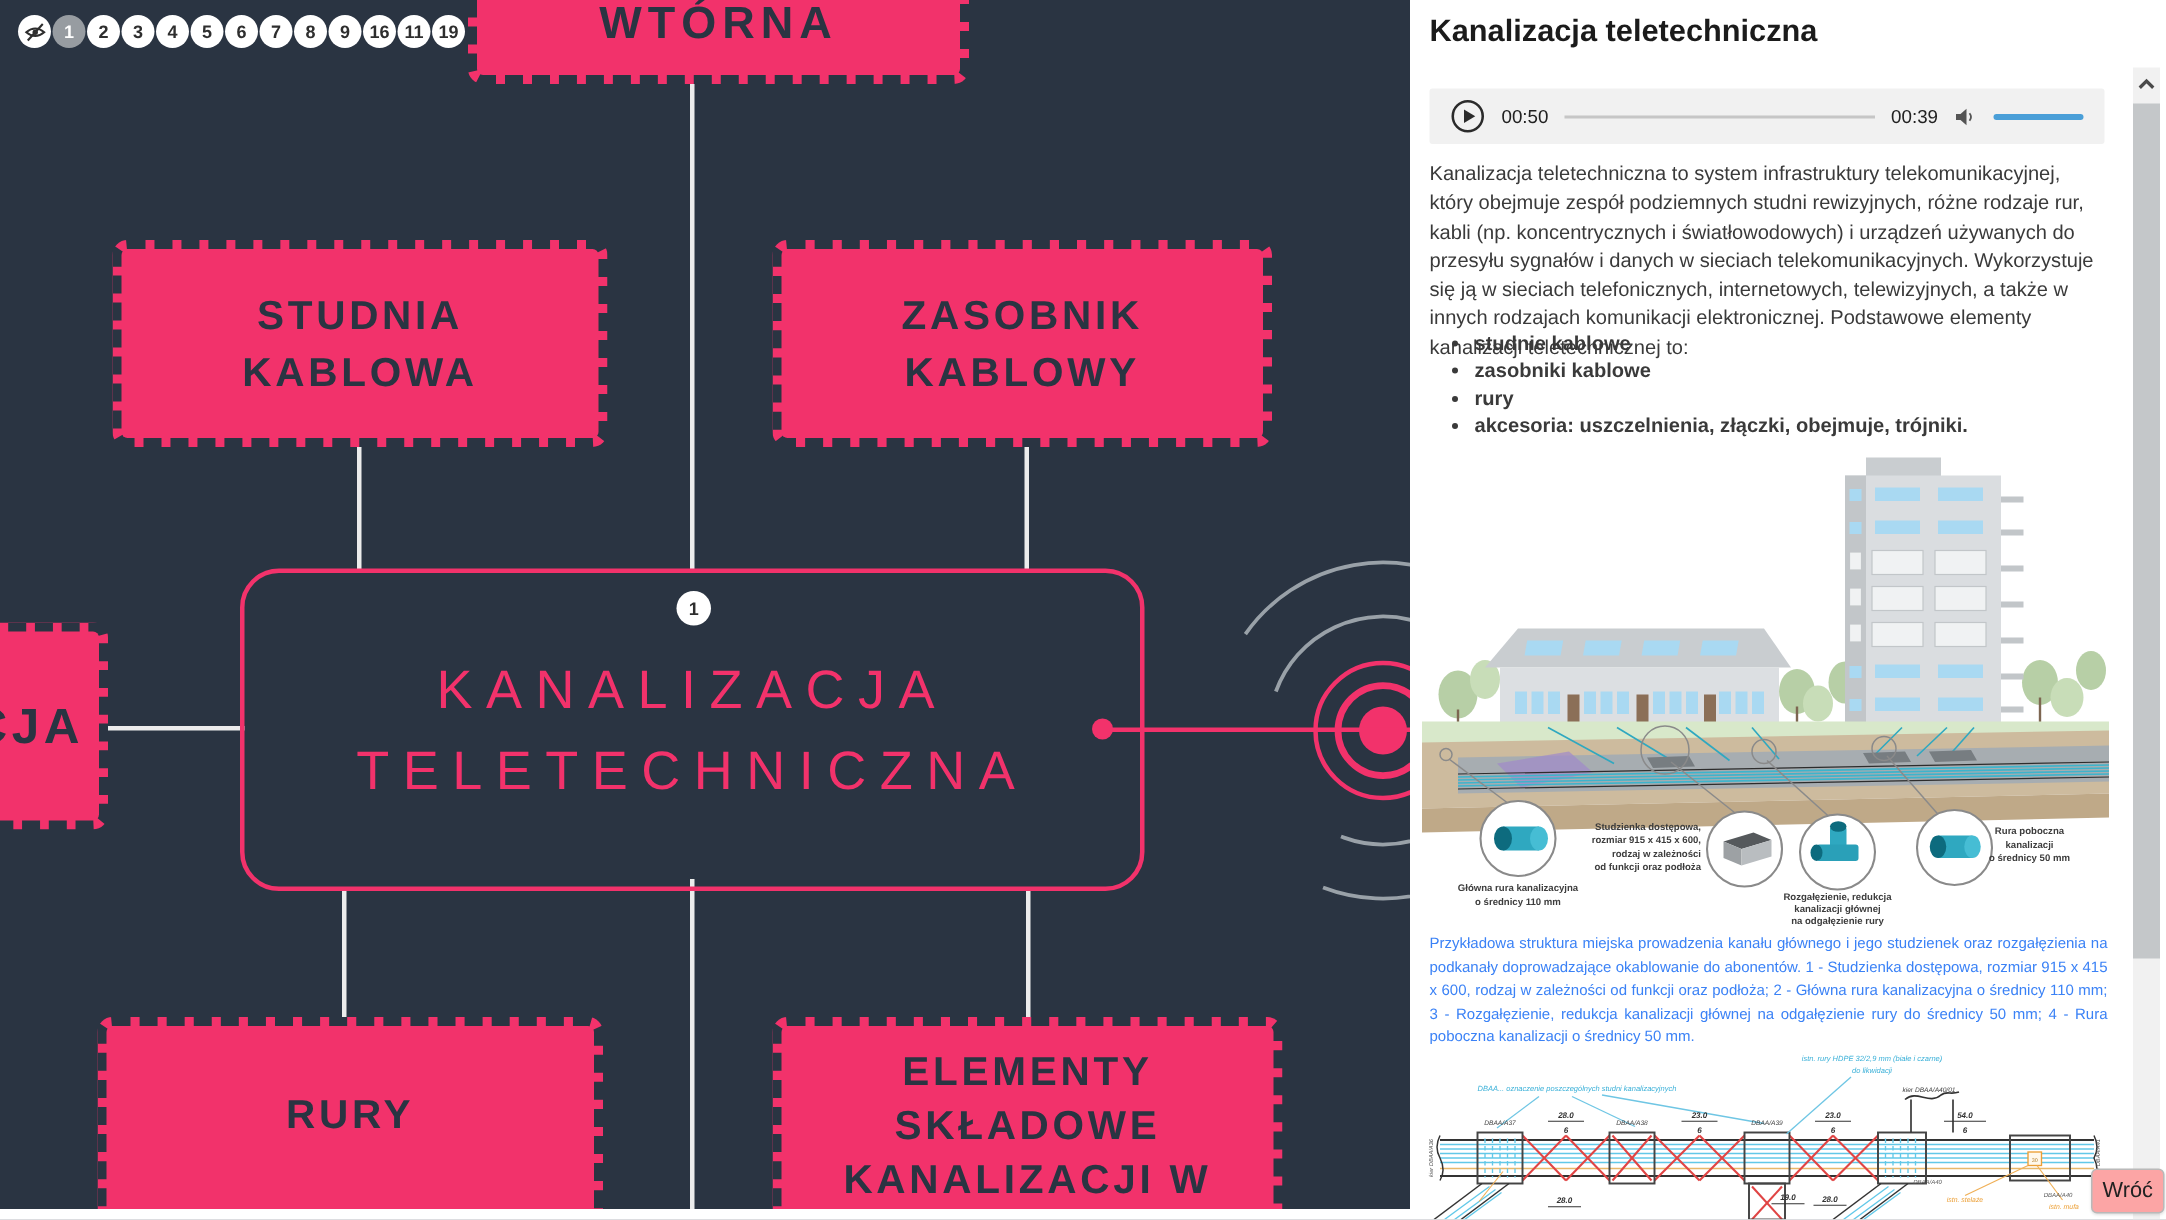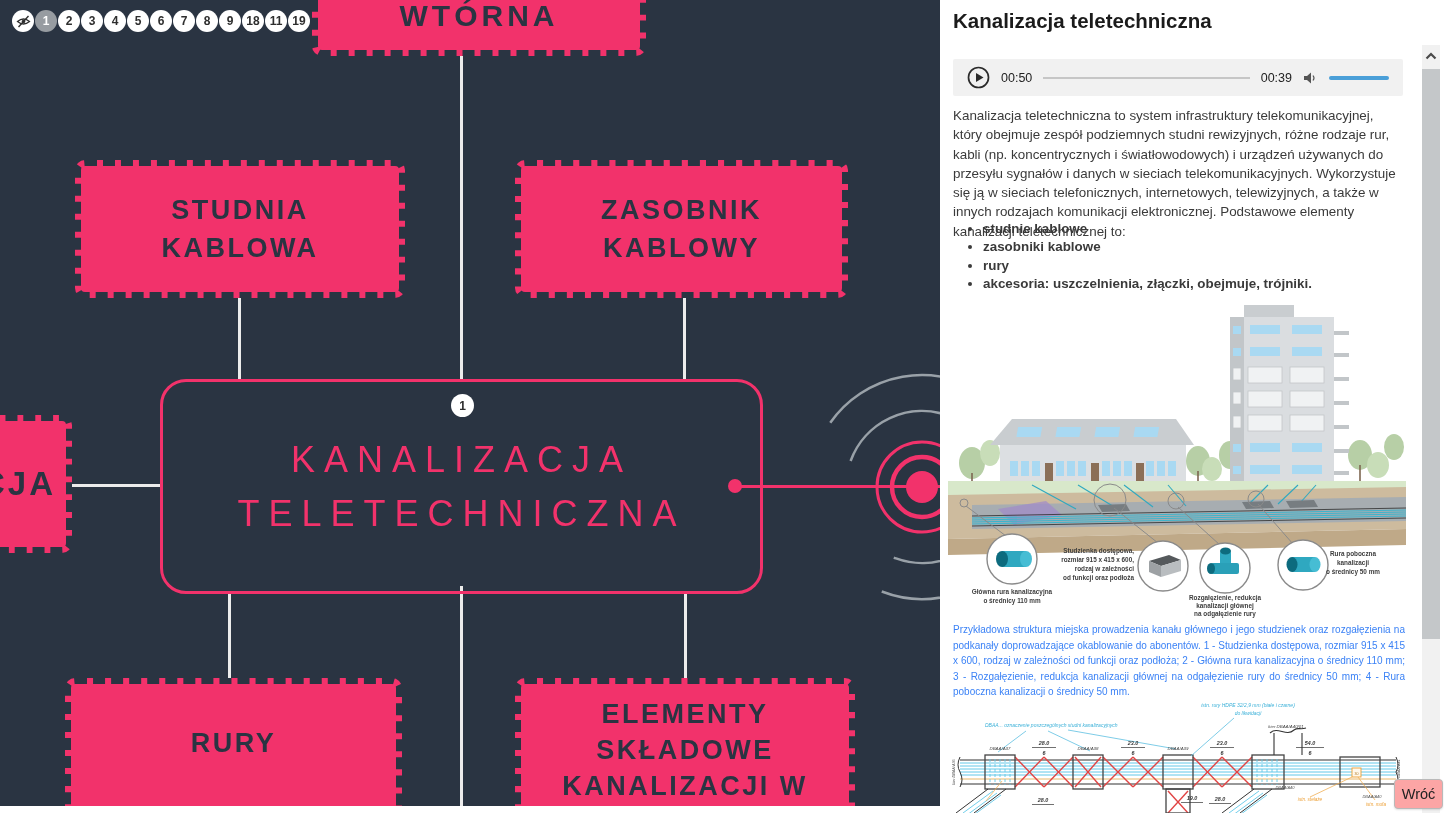--- a/index.html
+++ b/index.html
@@ -109,21 +109,21 @@
       </div>
       <div class="step active">1</div>
       <div class="step">2</div>
       <div class="step">3</div>
       <div class="step">4</div>
       <div class="step">5</div>
       <div class="step">6</div>
       <div class="step">7</div>
       <div class="step">8</div>
       <div class="step">9</div>
-      <div class="step">18</div>
+      <div class="step">16</div>
       <div class="step">11</div>
       <div class="step">19</div>
     </div>
   </div>
   <div class="canvas-bottom-strip"></div>
 
   <div class="panel">
 
     <div class="panel-title">Kanalizacja teletechniczna</div>
 

